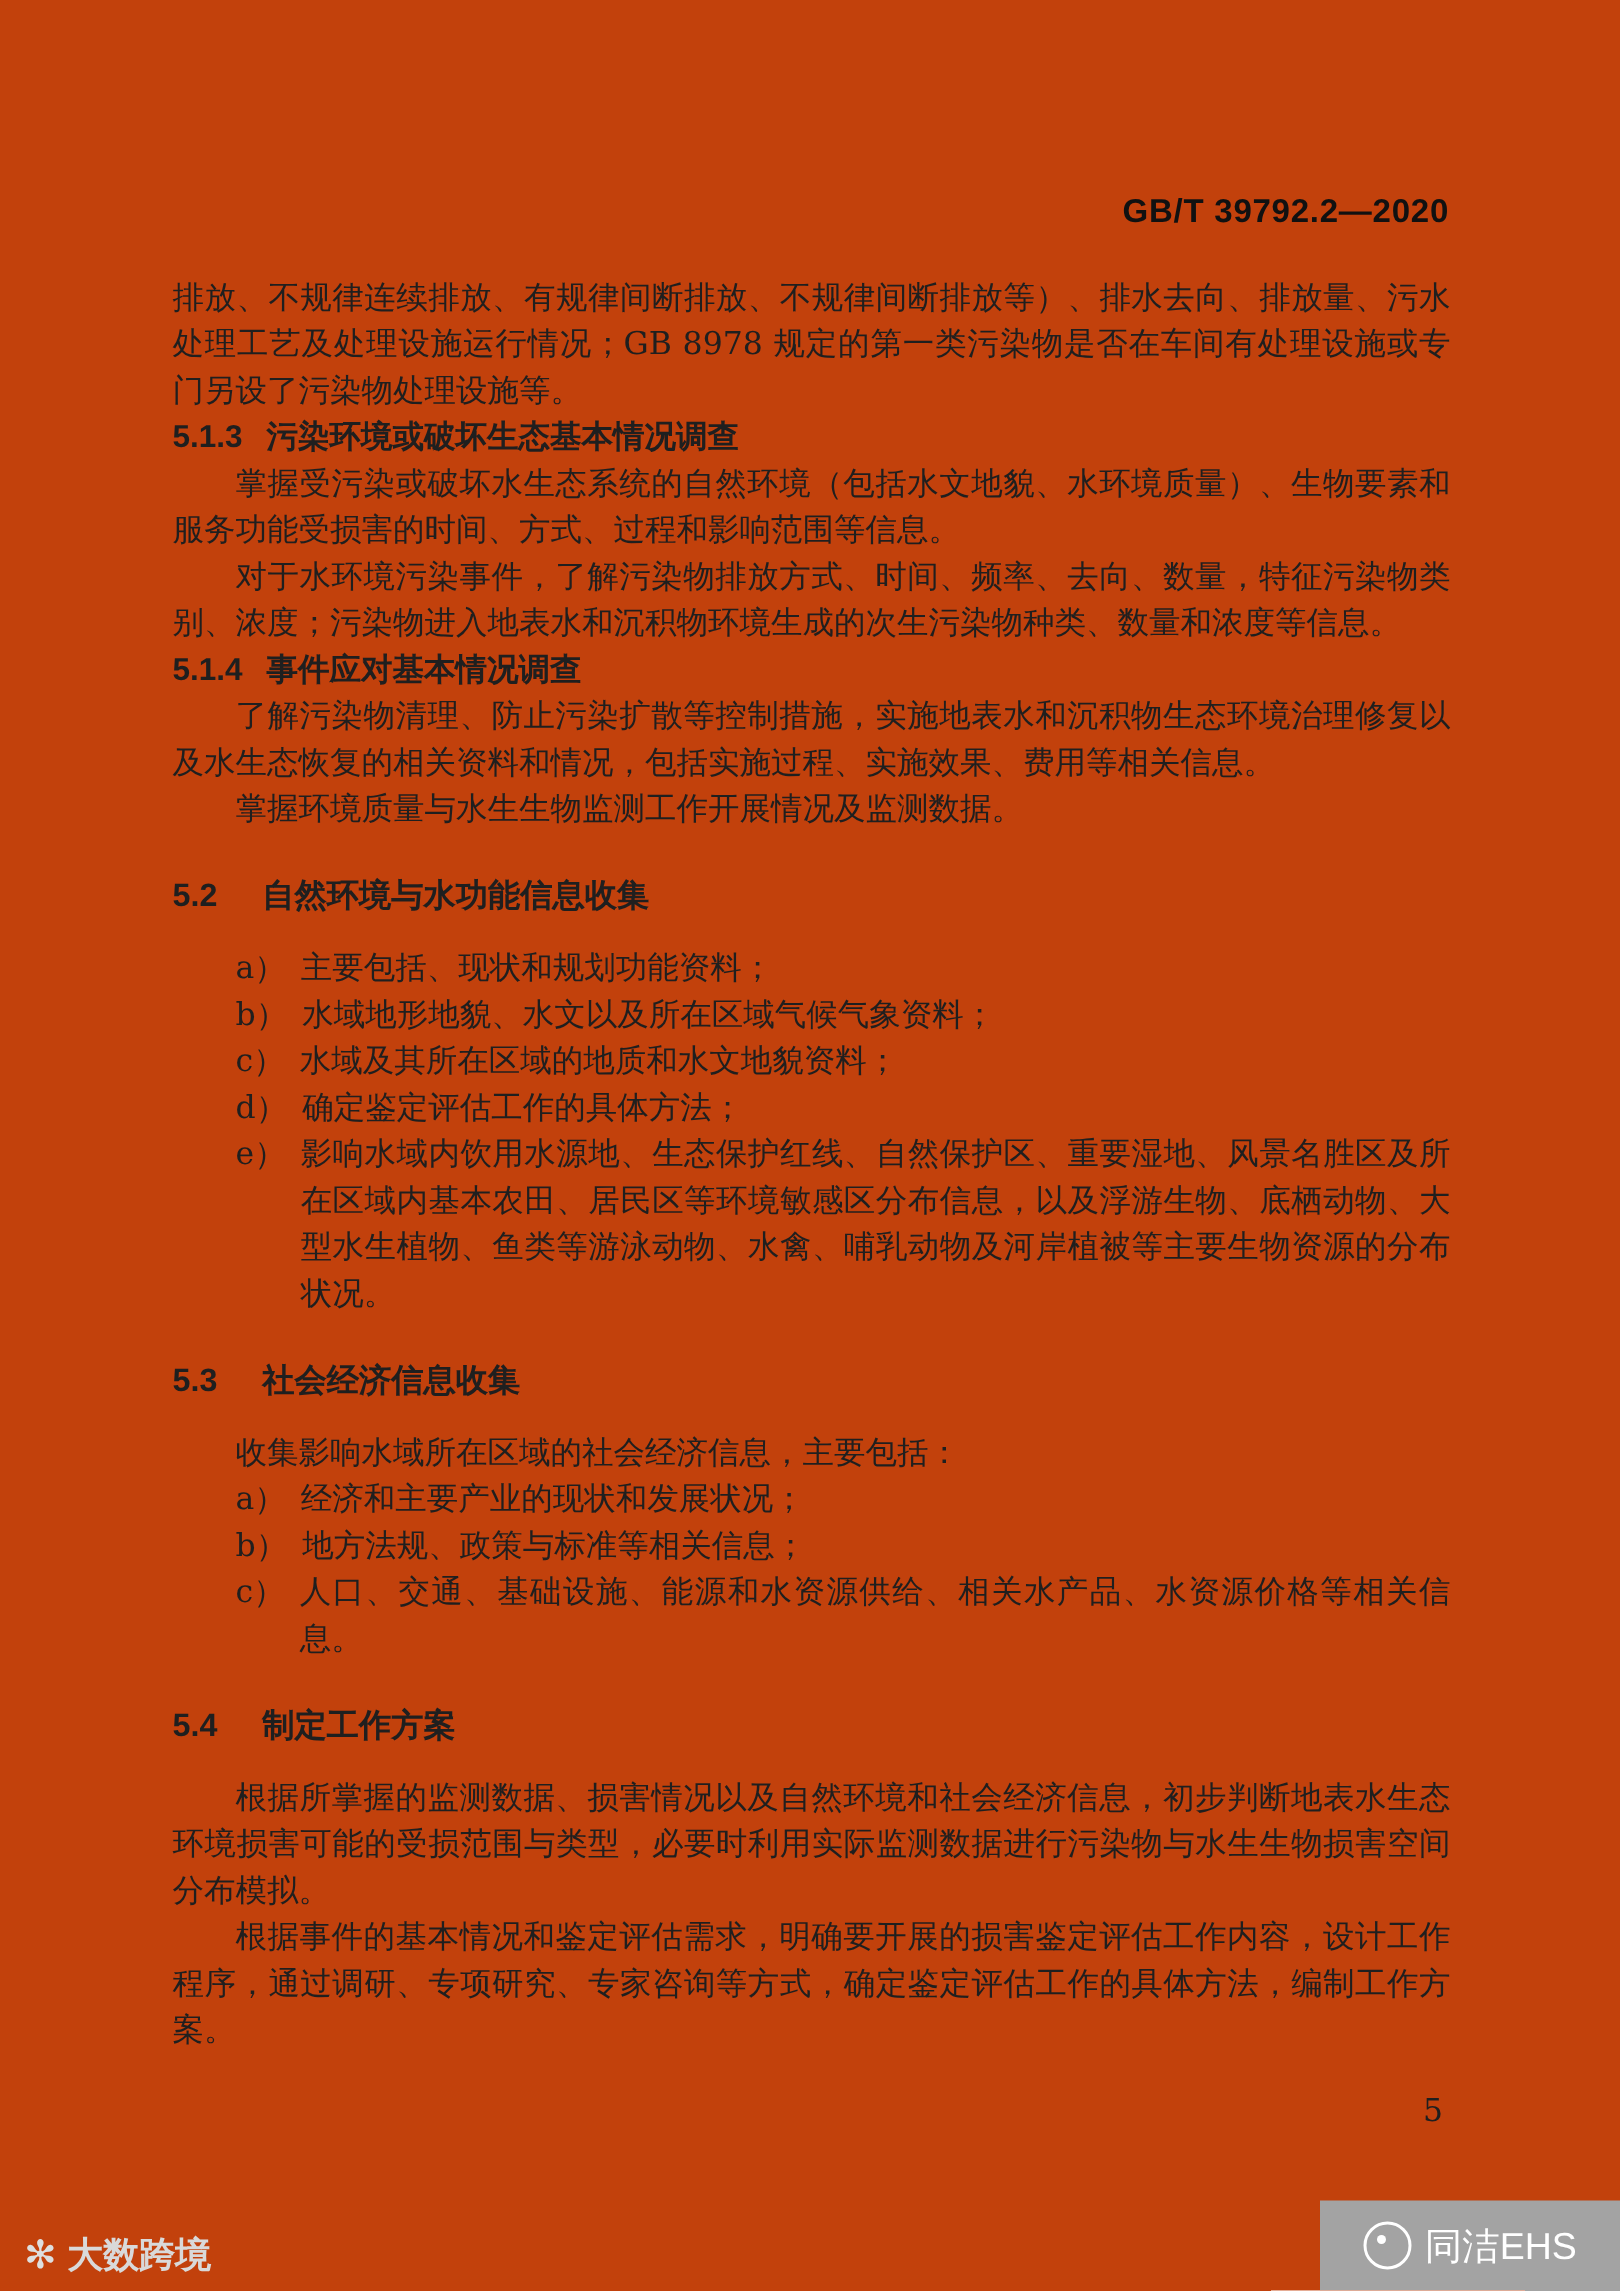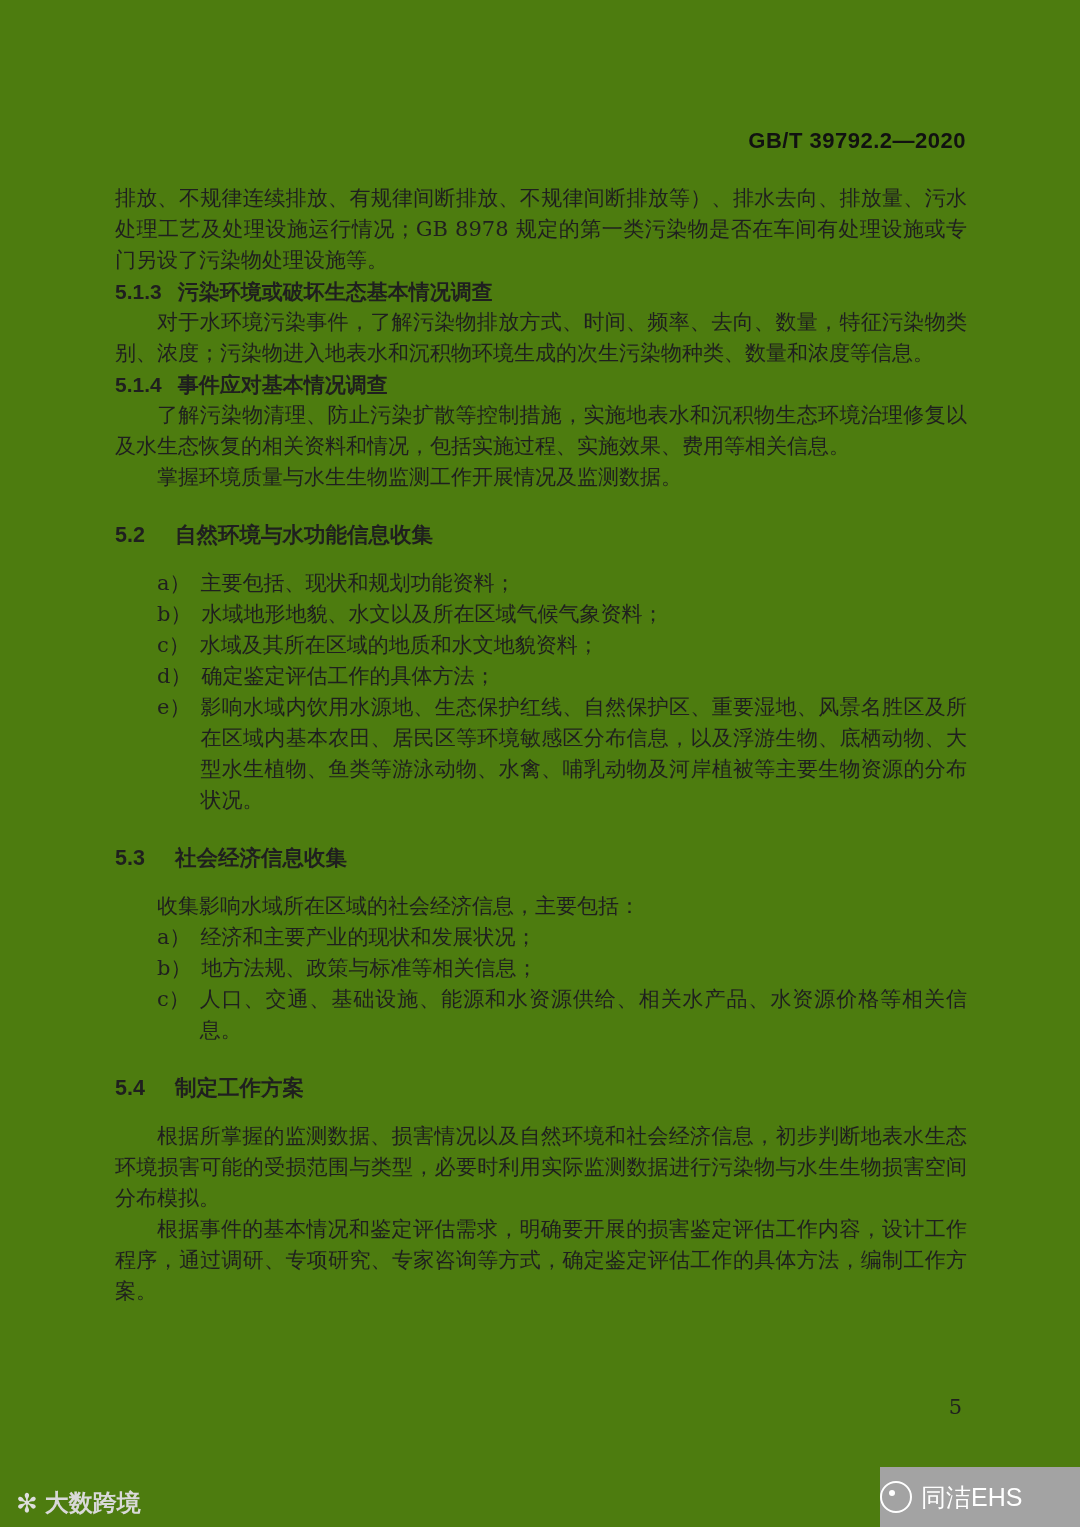--- a/index.html
+++ b/index.html
@@ -1,19 +1,19 @@
 <!DOCTYPE html>
 <html><head>
 <meta charset="utf-8">
 <style>
   html,body{margin:0;padding:0;background:#ffffff;}
   .page{
     position:relative;
     width:1080px;height:1527px;
-    background:#4d7c0f;
+    background:#c2410c;
     font-family:"DejaVu Serif","Liberation Serif",serif;
     color:#1f1f1f;
     overflow:hidden;
   }
   .header-num{
     position:absolute;
     top:128px;right:114px;
     font-family:"Liberation Sans","DejaVu Sans",sans-serif;
     font-weight:600;
     font-size:22px;
@@ -74,21 +74,21 @@
   .wm-logo{
     font-size:26px;
     color:#dedede;
     line-height:1;
   }
   .brand-box{
     position:absolute;
     right:0;bottom:0;
     width:200px;height:60px;
     background:#a3a3a3;
-    display:flex;align-items:center;gap:9px;
+    display:flex;align-items:center;justify-content:center;gap:9px;
     font-family:"Liberation Sans","DejaVu Sans",sans-serif;
     font-size:25px;
     color:#ffffff;
   }
   .brand-logo{
     width:28px;height:28px;
     border:2px solid #ffffff;
     border-radius:50%;
     position:relative;
     flex:0 0 auto;
@@ -108,20 +108,21 @@
 <div class="page">
 
   <div class="header-num">GB/T 39792.2—2020</div>
 
   <div class="content">
 
     <p class="para cont">排放、不规律连续排放、有规律间断排放、不规律间断排放等）、排水去向、排放量、污水处理工艺及处理设施运行情况；GB 8978 规定的第一类污染物是否在车间有处理设施或专门另设了污染物处理设施等。</p>
 
     <p class="h3"><span class="hnum">5.1.3</span><span>污染环境或破坏生态基本情况调查</span></p>
 
+    <p class="para">掌握受污染或破坏水生态系统的自然环境（包括水文地貌、水环境质量）、生物要素和服务功能受损害的时间、方式、过程和影响范围等信息。</p>
     <p class="para">对于水环境污染事件，了解污染物排放方式、时间、频率、去向、数量，特征污染物类别、浓度；污染物进入地表水和沉积物环境生成的次生污染物种类、数量和浓度等信息。</p>
 
     <p class="h3"><span class="hnum">5.1.4</span><span>事件应对基本情况调查</span></p>
 
     <p class="para">了解污染物清理、防止污染扩散等控制措施，实施地表水和沉积物生态环境治理修复以及水生态恢复的相关资料和情况，包括实施过程、实施效果、费用等相关信息。</p>
     <p class="para">掌握环境质量与水生生物监测工作开展情况及监测数据。</p>
 
     <p class="h2"><span class="hnum">5.2</span><span>自然环境与水功能信息收集</span></p>
 
 

